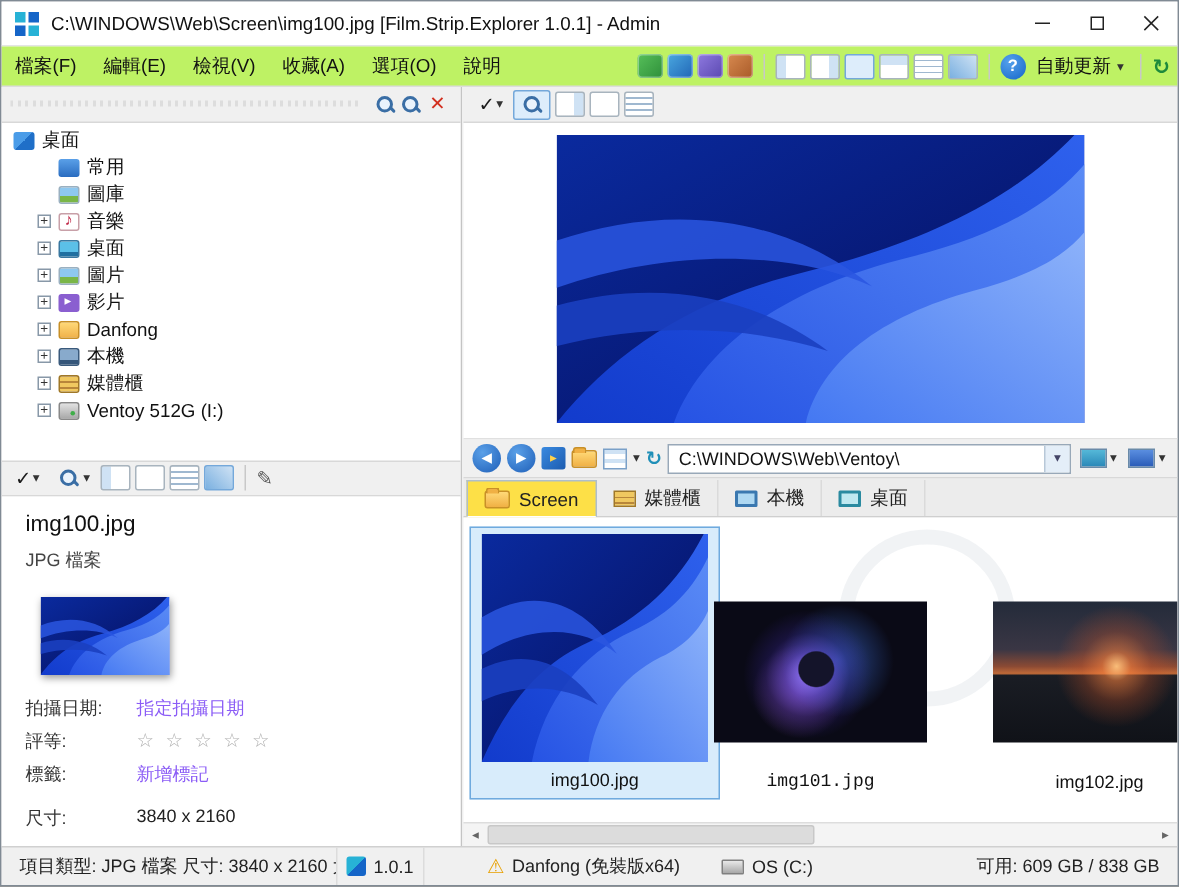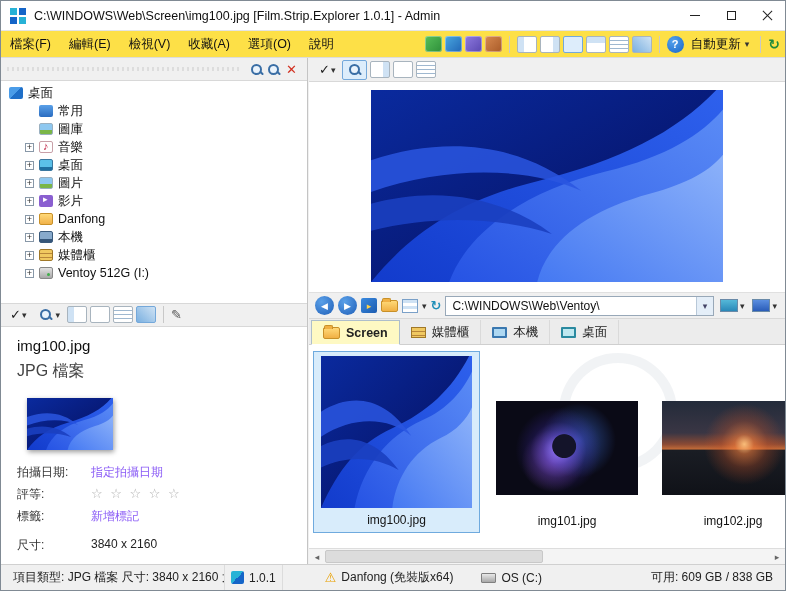--- a/index.html
+++ b/index.html
@@ -19,21 +19,21 @@
   .titletext { font-size:12.5px; color:#101010; white-space:nowrap; overflow:hidden; }
   .wincontrols { margin-left:auto; display:flex; height:30px; }
   .wbtn { width:36px; height:30px; display:flex; align-items:center; justify-content:center; }
   .ic-min { width:10px; height:1px; background:#222; }
   .ic-max { width:9px; height:9px; border:1px solid #222; }
   .ic-close { position:relative; width:11px; height:11px; }
   .ic-close::before,.ic-close::after { content:""; position:absolute; left:-1px; top:5px; width:13px; height:1px; background:#222; }
   .ic-close::before { transform:rotate(45deg);} .ic-close::after { transform:rotate(-45deg);}
 
   
-  .menubar { position:absolute; top:30px; left:0; right:0; height:27px; background:#fde047;
+  .menubar { position:absolute; top:30px; left:0; right:0; height:27px; background:#bef264;
              border-bottom:1px solid #dcdcdc; display:flex; align-items:center; font-size:12.5px; }
   .menuitem { padding:4px 9px; cursor:default; }
   .menu-toolbar { margin-left:auto; display:flex; align-items:center; gap:3px; padding-right:5px; }
   .vsep { width:1px; height:17px; background:#c8c8c8; margin:0 4px; }
   .cic { width:17px; height:16px; border-radius:3px; box-shadow:inset 0 0 0 1px rgba(255,255,255,.35); }
   .cic1 { background:linear-gradient(135deg,#57c05a,#2e8f3a); }
   .cic2 { background:linear-gradient(135deg,#4aa8e0,#2166b6); }
   .cic3 { background:linear-gradient(135deg,#8f7ae0,#5a48b0); }
   .cic4 { background:linear-gradient(135deg,#d88a50,#a85a28); }
   .pane { width:20px; height:17px; border:1px solid #a8b4be; background:#fff; border-radius:2px; }
@@ -92,21 +92,21 @@
   .ti-drive::after { content:""; position:absolute; right:2px; bottom:2px; width:3px; height:3px; border-radius:50%; background:#3fae49; }
 
   
   .info-toolbar { height:24px; background:#f0f0f0; border-bottom:1px solid #d8d8d8; display:flex; align-items:center;
                   gap:3px; padding:0 5px; }
   .tbtn { height:20px; display:flex; align-items:center; gap:1px; padding:0 3px; border:1px solid transparent; border-radius:2px; }
   .chk { font-size:13px; color:#1a1a1a; }
   .pencil { font-size:13px; color:#555; }
   .info-panel { flex:1; background:#fff; padding:10px 16px; font-size:12px; }
   .fname { font-size:15px; color:#111; }
-  .ftype { font-size:16px; color:#444; margin-top:7px; }
+  .ftype { font-size:12px; color:#444; margin-top:7px; }
   .ithumb { margin:16px 0 14px 10px; width:86px; height:52px; box-shadow:1px 2px 5px rgba(0,0,0,.4); display:block; }
   .frow { display:flex; margin-top:5px; }
   .frow .flabel { width:74px; color:#333; flex:none; }
   .frow .fvalue { color:#222; }
   .frow .fvalue.ghost { color:#8b5cf6; }
   .frow .fvalue.stars { color:#b0b0b0; font-size:13px; letter-spacing:2px; }
   .frow.gap { margin-top:12px; }
 
   
   .rt-toolbar { height:24px; background:#f0f0f0; border-bottom:1px solid #d8d8d8; display:flex; align-items:center;
@@ -136,34 +136,34 @@
                display:flex; align-items:center; justify-content:center; font-size:9px; color:#446; flex:none; }
   .ddbtn { display:flex; align-items:center; gap:2px; padding:2px 2px; }
   .swatch { width:18px; height:13px; border:1px solid #6a8aa8; }
   .swatch.teal { background:linear-gradient(#55b8d8,#2a88b8); }
   .swatch.blue { background:linear-gradient(#5a8ee0,#2a5cb8); }
 
   
   .tabsbar { height:26px; background:#ececec; border-bottom:1px solid #cfcfcf; display:flex; align-items:flex-end; padding-left:2px; }
   .tab { display:flex; align-items:center; gap:6px; padding:0 11px; height:24px; font-size:12.5px; color:#222;
          border-right:1px solid #dadada; }
-  .tab.active { background:#fef9c3; border:1px solid #aebecb; border-bottom:1px solid #fff; height:25px; margin-bottom:-1px;font-weight:bold; }
+  .tab.active { background:#fde047; border:1px solid #aebecb; border-bottom:1px solid #fff; height:25px; margin-bottom:-1px; }
   .tabic-lib { width:15px; height:11px; background:repeating-linear-gradient(#f0c860 0 3px,#b8863a 3px 4px); border:1px solid #a07828; }
   .tabic-mon { width:15px; height:11px; border:2px solid #3a78b0; background:#aed8f2; border-radius:1px; }
   .tabic-desk { width:15px; height:11px; border:2px solid #2a8aa0; background:#bfe8f0; border-radius:1px; }
 
   
   .thumbs { flex:1; background:#fff; position:relative; overflow:hidden; }
   .wmark { position:absolute; left:250px; top:8px; width:118px; height:118px; border-radius:50%;
            border:10px solid rgba(120,140,160,.10); }
   .cell { position:absolute; top:6px; height:182px; }
   .cell .clabel { position:absolute; bottom:5px; left:0; right:0; text-align:center; font-size:12px; color:#111; }
   .cell1 { left:4px; width:167px; border:1px solid #6faade; background:#d8ecfb; }
   .cell1 svg { position:absolute; left:7px; top:4px; }
-  .cell2 { left:178px; width:160px; }
+  .cell2 { left:158px; width:160px;font-family:Liberation Mono, monospace; }
   .cell3 { left:344px; width:160px; }
   .thumb-art { position:absolute; left:9px; top:50px; width:142px; height:94px; }
   .img101-art { background:
       radial-gradient(circle at 48% 48%, #14142a 0 13%, transparent 14%),
       radial-gradient(circle at 44% 52%, rgba(150,120,255,.95), rgba(110,80,230,.55) 16%, rgba(60,40,160,.28) 30%, transparent 46%),
       radial-gradient(circle at 58% 42%, rgba(70,130,255,.55), transparent 38%),
       radial-gradient(circle at 40% 64%, rgba(215,120,255,.4), transparent 30%),
       #0a0a16; }
   .img102-art { background:
       radial-gradient(circle at 58% 46%, rgba(255,195,125,.95), rgba(255,130,60,.55) 10%, rgba(205,85,40,.3) 24%, transparent 42%),

